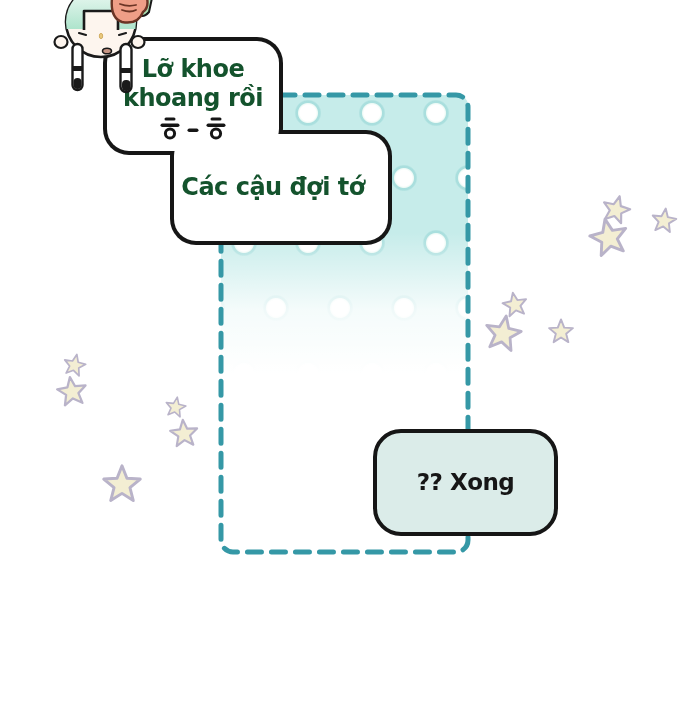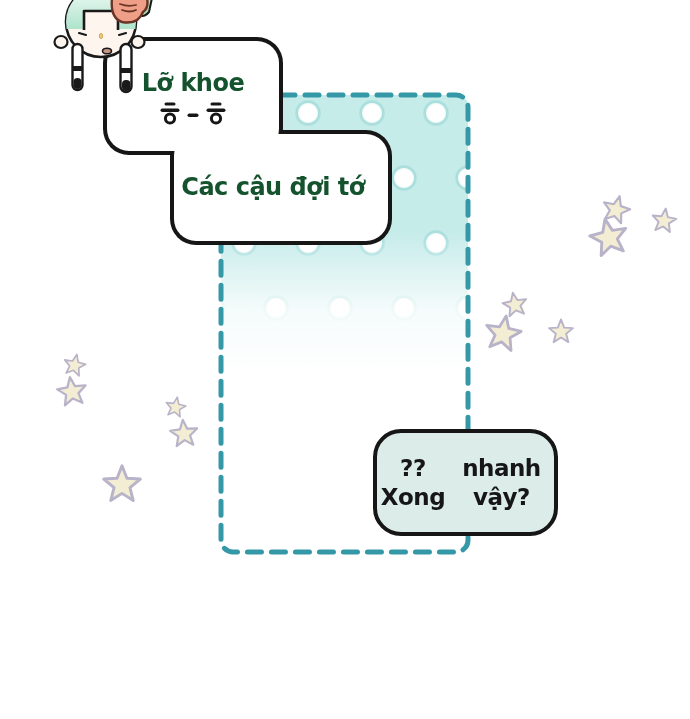--- a/index.html
+++ b/index.html
@@ -90,40 +90,40 @@
       <use href="#star5"></use>
     </svg>
 
   <div class="b-outer abs" style="left:103px;top:37px;width:180px;height:118px;"></div>
   <div class="b-outer abs" style="left:170px;top:130px;width:222px;height:115px;"></div>
   <div class="b-inner abs" style="left:107px;top:41px;width:172px;height:110px;"></div>
   <div class="b-inner abs" style="left:174px;top:134px;width:214px;height:107px;"></div>
 
   <div class="b-text abs" style="left:103px;top:40px;width:180px;height:114px;">
     <span>Lỡ khoe</span>
+    <span>khoang rồi</span>
     <svg width="66" height="23" viewBox="0 0 66 23" style="margin-top:4px;" role="img" aria-label="ㅎ - ㅎ">
       <g fill="#161616">
         <rect x="4.5" y="0.5" width="11" height="3" rx="1.5"></rect>
         <rect x="0.5" y="6.5" width="19" height="3.6" rx="1.8"></rect>
         <rect x="27.5" y="11.5" width="11" height="3.6" rx="1.8"></rect>
         <rect x="50.5" y="0.5" width="11" height="3" rx="1.5"></rect>
         <rect x="46.5" y="6.5" width="19" height="3.6" rx="1.8"></rect>
       </g>
       <circle cx="10" cy="16.5" r="4.6" fill="none" stroke="#161616" stroke-width="3"></circle>
       <circle cx="56" cy="16.5" r="4.6" fill="none" stroke="#161616" stroke-width="3"></circle>
     </svg>
   </div>
 
   <div class="b-text abs" style="left:170px;top:130px;width:206px;height:115px;">
     <span>Các cậu đợi tớ</span>
   </div>
 
   <div id="bubble-3" class="abs">
     <span>?? Xong</span>
-    <span>nhanh vậy?</span>
   </div>
 
   <svg class="layer abs" style="left:50px;top:0;" width="105" height="100" viewBox="0 0 105 100">
     <defs>
       <linearGradient id="hairg" x1="0" y1="0" x2="0" y2="1">
         <stop offset="0" stop-color="#f6fcf9"></stop>
         <stop offset="1" stop-color="#aee4cc"></stop>
       </linearGradient>
       <clipPath id="faceclip">
           <circle cx="51" cy="22" r="35"></circle>

